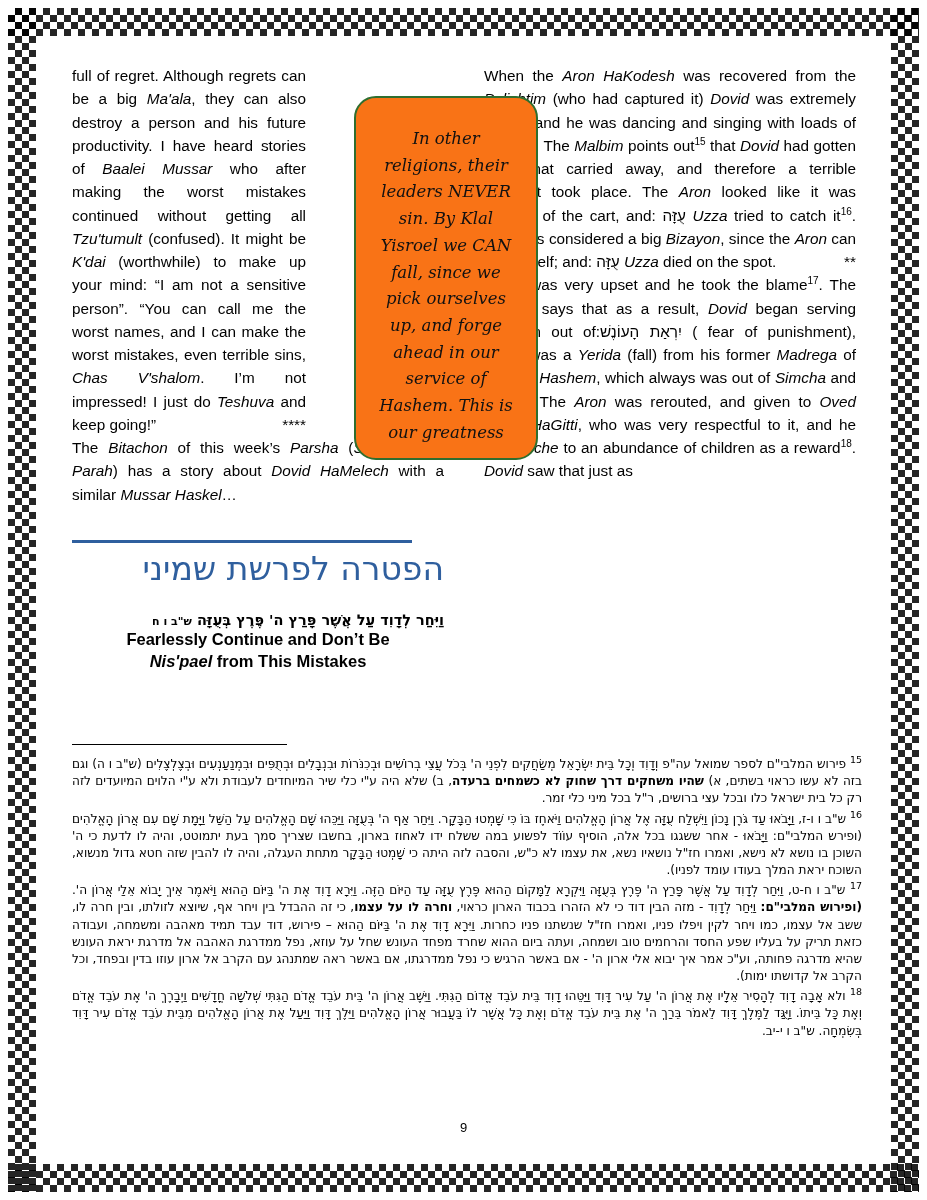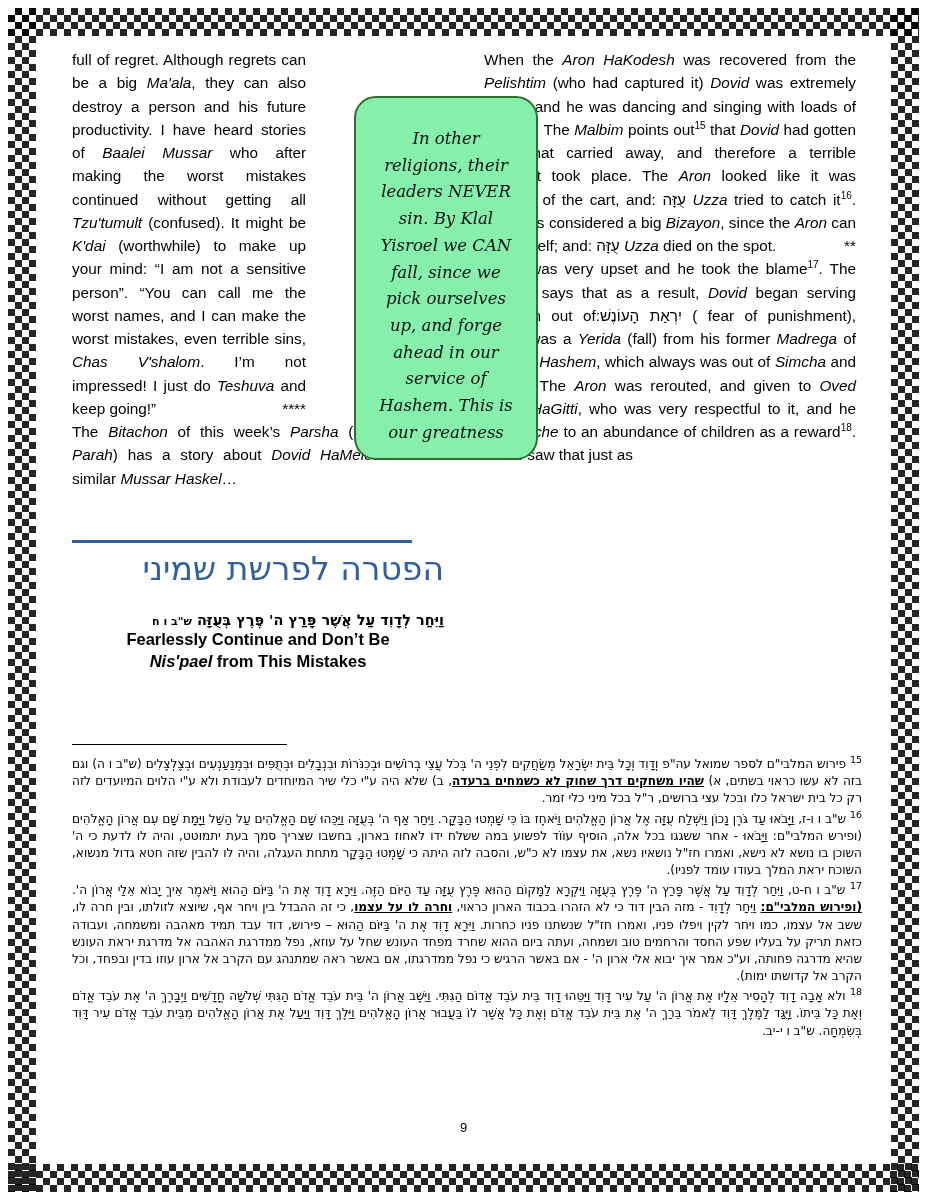--- a/index.html
+++ b/index.html
@@ -59,21 +59,21 @@
   .masthead .right {
     position: absolute; right: 8px; top: 0;
     direction: rtl;
     font-family: "DejaVu Sans", sans-serif;
     font-size: 13px;
   }
 
   
   .columns {
     position: relative;
-    margin-top: 4px;
+    margin-top: 20px;
     height: 648px;
   }
   .col {
     position: absolute;
     top: 0;
     width: 372px;
     font-size: 15.3px;
     line-height: 1.52;
     text-align: justify;
   }
@@ -85,21 +85,21 @@
 
   
   .pullquote {
     position: absolute;
     left: 310px;
     top: 52px;
     width: 184px;
     height: 364px;
     border: 2px solid #2f6e2f;
     border-radius: 22px;
-    background: #86efac;
+    background: #f97316;
     box-sizing: border-box;
     padding: 28px 16px;
     font-family: "DejaVu Serif", serif;
     font-style: italic;
     font-size: 16.5px;
     line-height: 1.62;
     text-align: center;
     color: #111;
     z-index: 5;
   }
@@ -171,21 +171,21 @@
     text-align: justify;
   }
   .footnotes .fn {
     margin-bottom: 3px;
   }
   .footnotes .fnum {
     font-size: 9.5px;
     vertical-align: super;
     line-height: 0;
   }
-  .footnotes b { font-weight: bold; text-decoration: underline; }
+  .footnotes b { font-weight: bold; }
 
   .pagenum {
     position: absolute;
     left: 0;
     top: 1076px;
     width: 839px;
     text-align: center;
     font-size: 13px;
   }
 </style>

